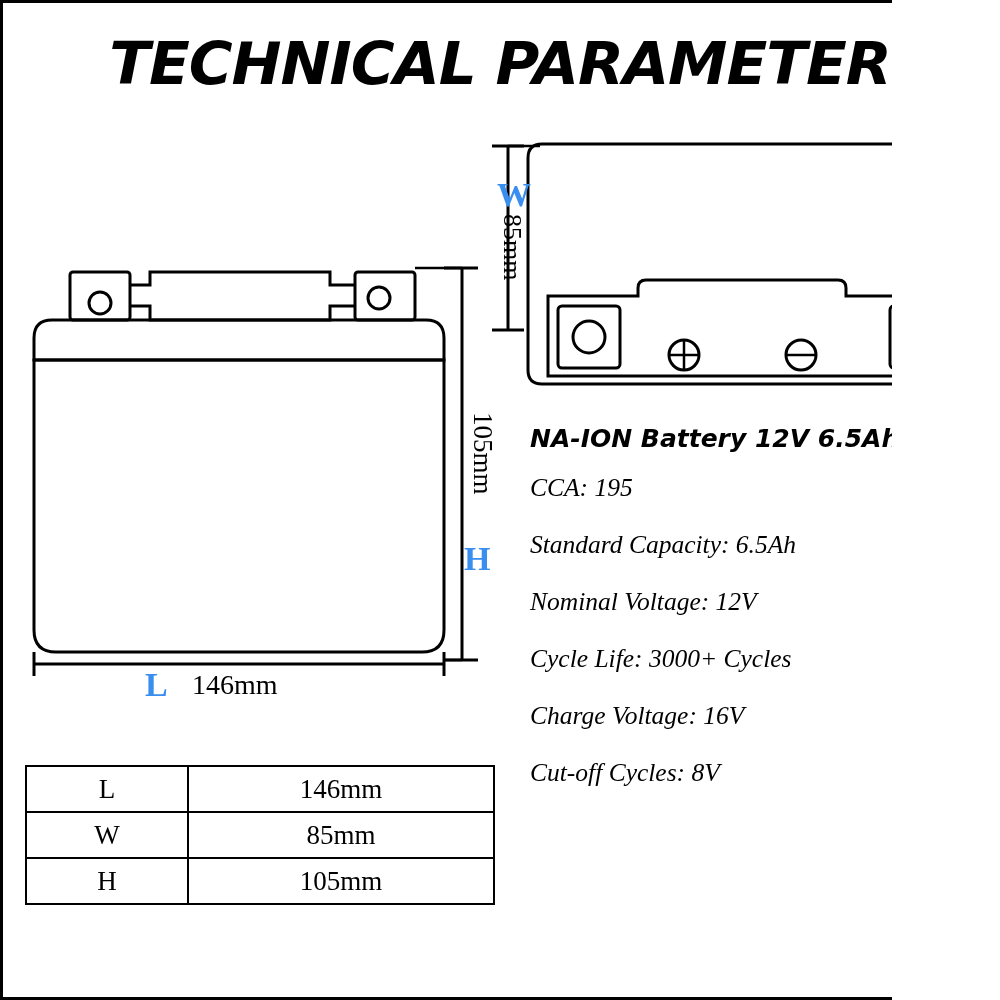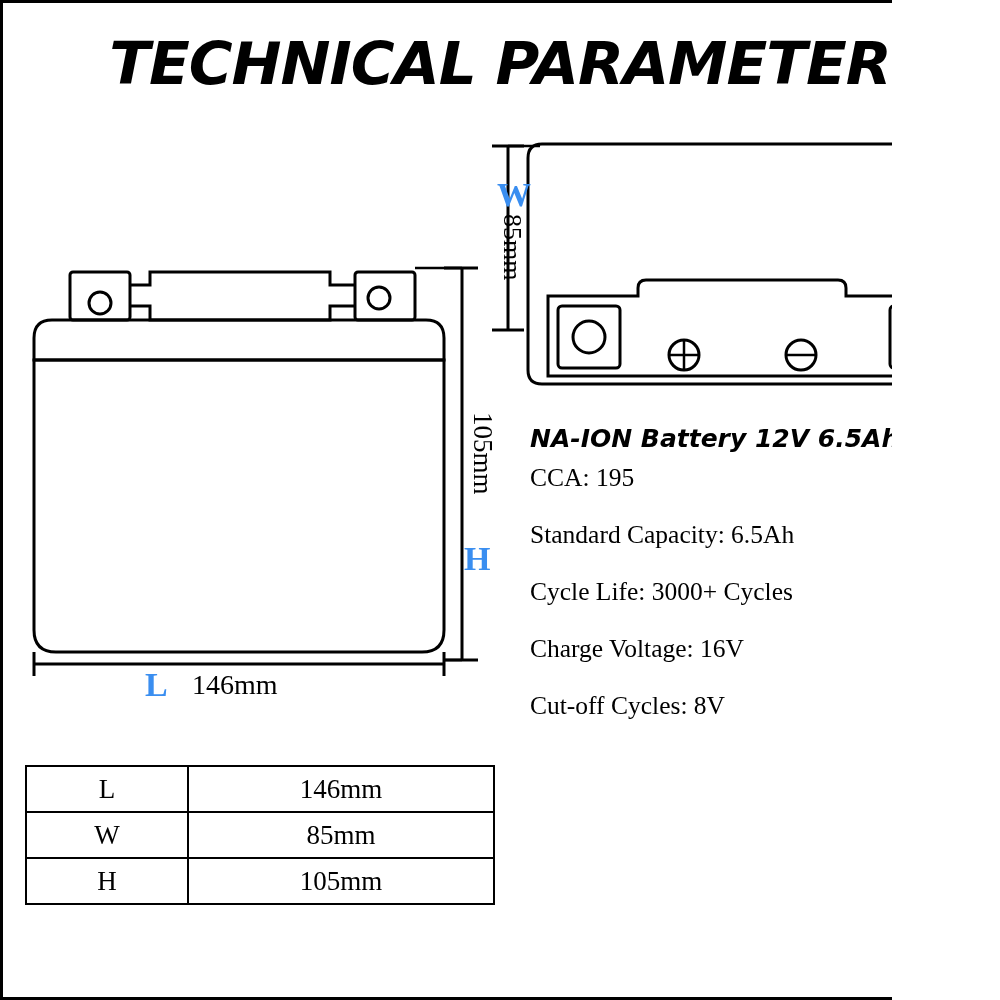--- a/index.html
+++ b/index.html
@@ -53,29 +53,30 @@
     left: 530px;
     top: 424px;
     width: 450px;
   }
   #spec-heading {
     font-family: "DejaVu Sans", sans-serif;
     font-weight: bold;
     font-style: italic;
     font-size: 25px;
     color: #000;
-    margin-bottom: 10px;
+    margin-bottom: 20px;
     white-space: nowrap;
   }
   .spec-line {
     font-family: "Liberation Serif", serif;
     font-size: 25.5px;
     color: #000;
     margin-bottom: 27px;
     white-space: nowrap;
+    font-style: italic;
   }
   
   #dim-table {
     position: absolute;
     left: 25px;
     top: 765px;
     width: 470px;
     border-collapse: collapse;
     table-layout: fixed;
   }
@@ -174,20 +175,21 @@
   <div class="dim-label vert" style="left:467px; top:412px; font-size:27px;">105mm</div>
   <div class="dim-label blue" style="left:464px; top:540px; font-size:34px;">H</div>
 
   <div class="dim-label blue" style="left:145px; top:666px; font-size:34px;">L</div>
   <div class="dim-label" style="left:192px; top:669px; font-size:28px;">146mm</div>
 
   <div id="spec-block">
     <div id="spec-heading">NA-ION Battery 12V 6.5Ah</div>
     <div class="spec-line">CCA: 195</div>
     <div class="spec-line">Standard Capacity: 6.5Ah</div>
+    <div class="spec-line">Nominal Voltage: 12V</div>
     <div class="spec-line">Cycle Life: 3000+ Cycles</div>
     <div class="spec-line">Charge Voltage: 16V</div>
     <div class="spec-line">Cut-off Cycles: 8V</div>
   </div>
 
   <table id="dim-table">
     <tbody>
       <tr>
         <td class="key">L</td>
         <td>146mm</td>

